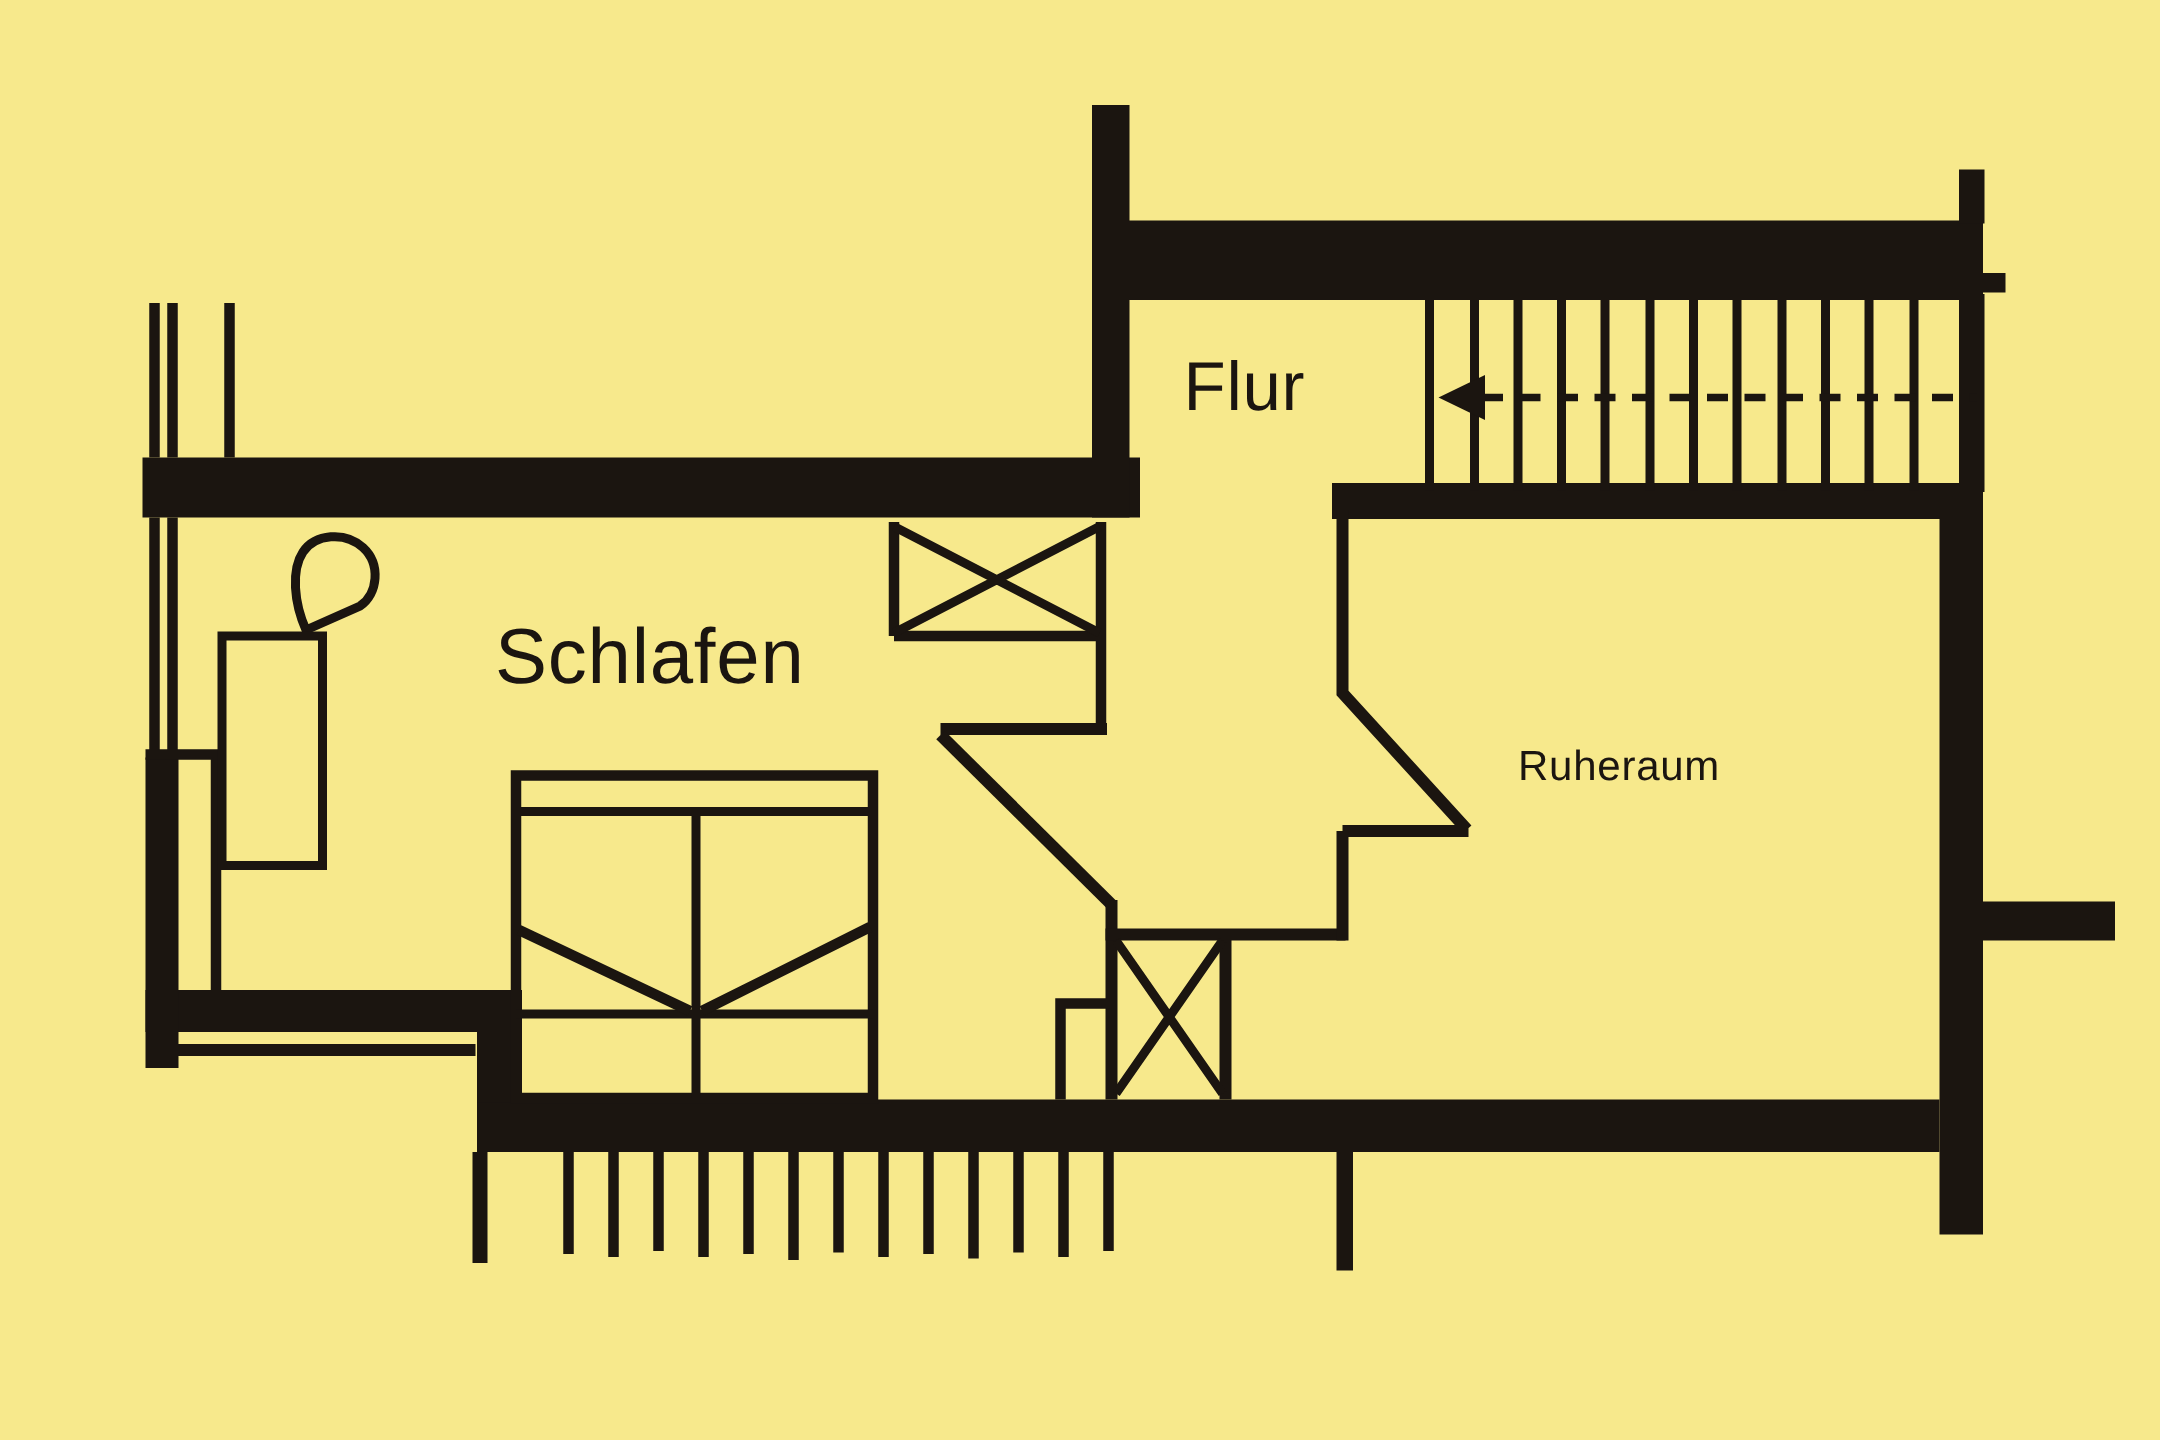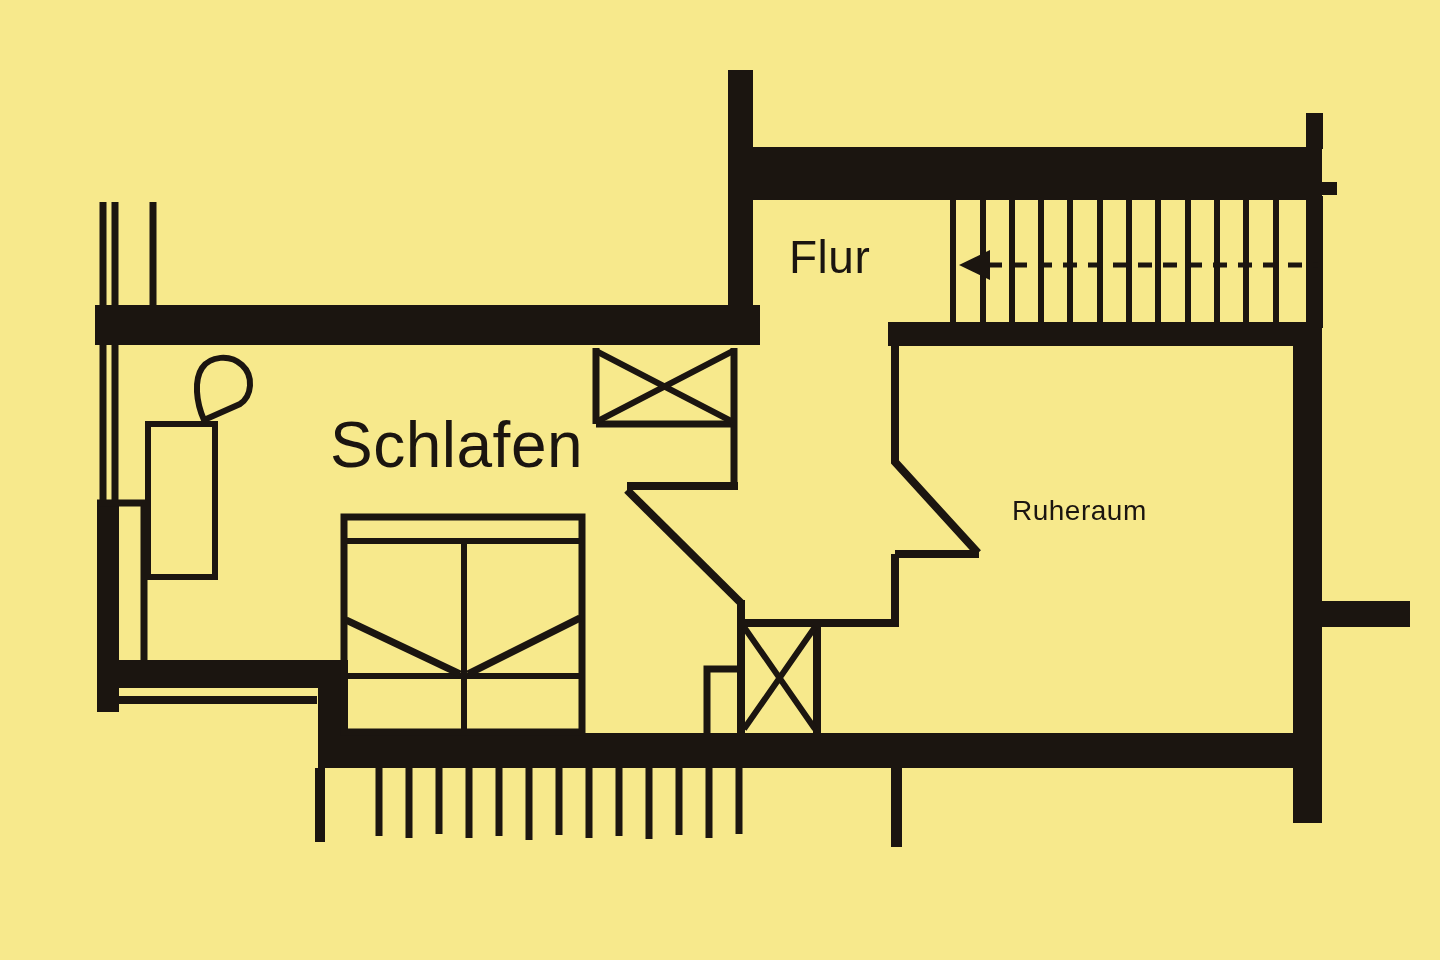--- a/index.html
+++ b/index.html
@@ -17,21 +17,21 @@
     position:relative;width:1440px;height:960px;background:var(--bg);
   }
   #plan-svg{position:absolute;left:0;top:0;width:1440px;height:960px;}
   
   .fl{fill:var(--line);stroke:none;}
   .ln{stroke:var(--line);fill:none;stroke-linecap:butt;}
   .room-label{
     position:absolute;color:var(--text);line-height:1.1;
     white-space:nowrap;letter-spacing:0.5px;
   }
-  #label-schlafen{left:330px;top:410px;font-size:64px;}
+  #label-schlafen{left:330px;top:410px;font-size:52px;}
   #label-flur{left:789px;top:232px;font-size:46px;}
   #label-ruheraum{left:1012px;top:496px;font-size:28px;}
 </style>
 </head>
 <body>
 
 <div id="plan-root">
   <svg id="plan-svg" viewBox="0 0 1440 960" xmlns="http://www.w3.org/2000/svg">
 
     <g>

